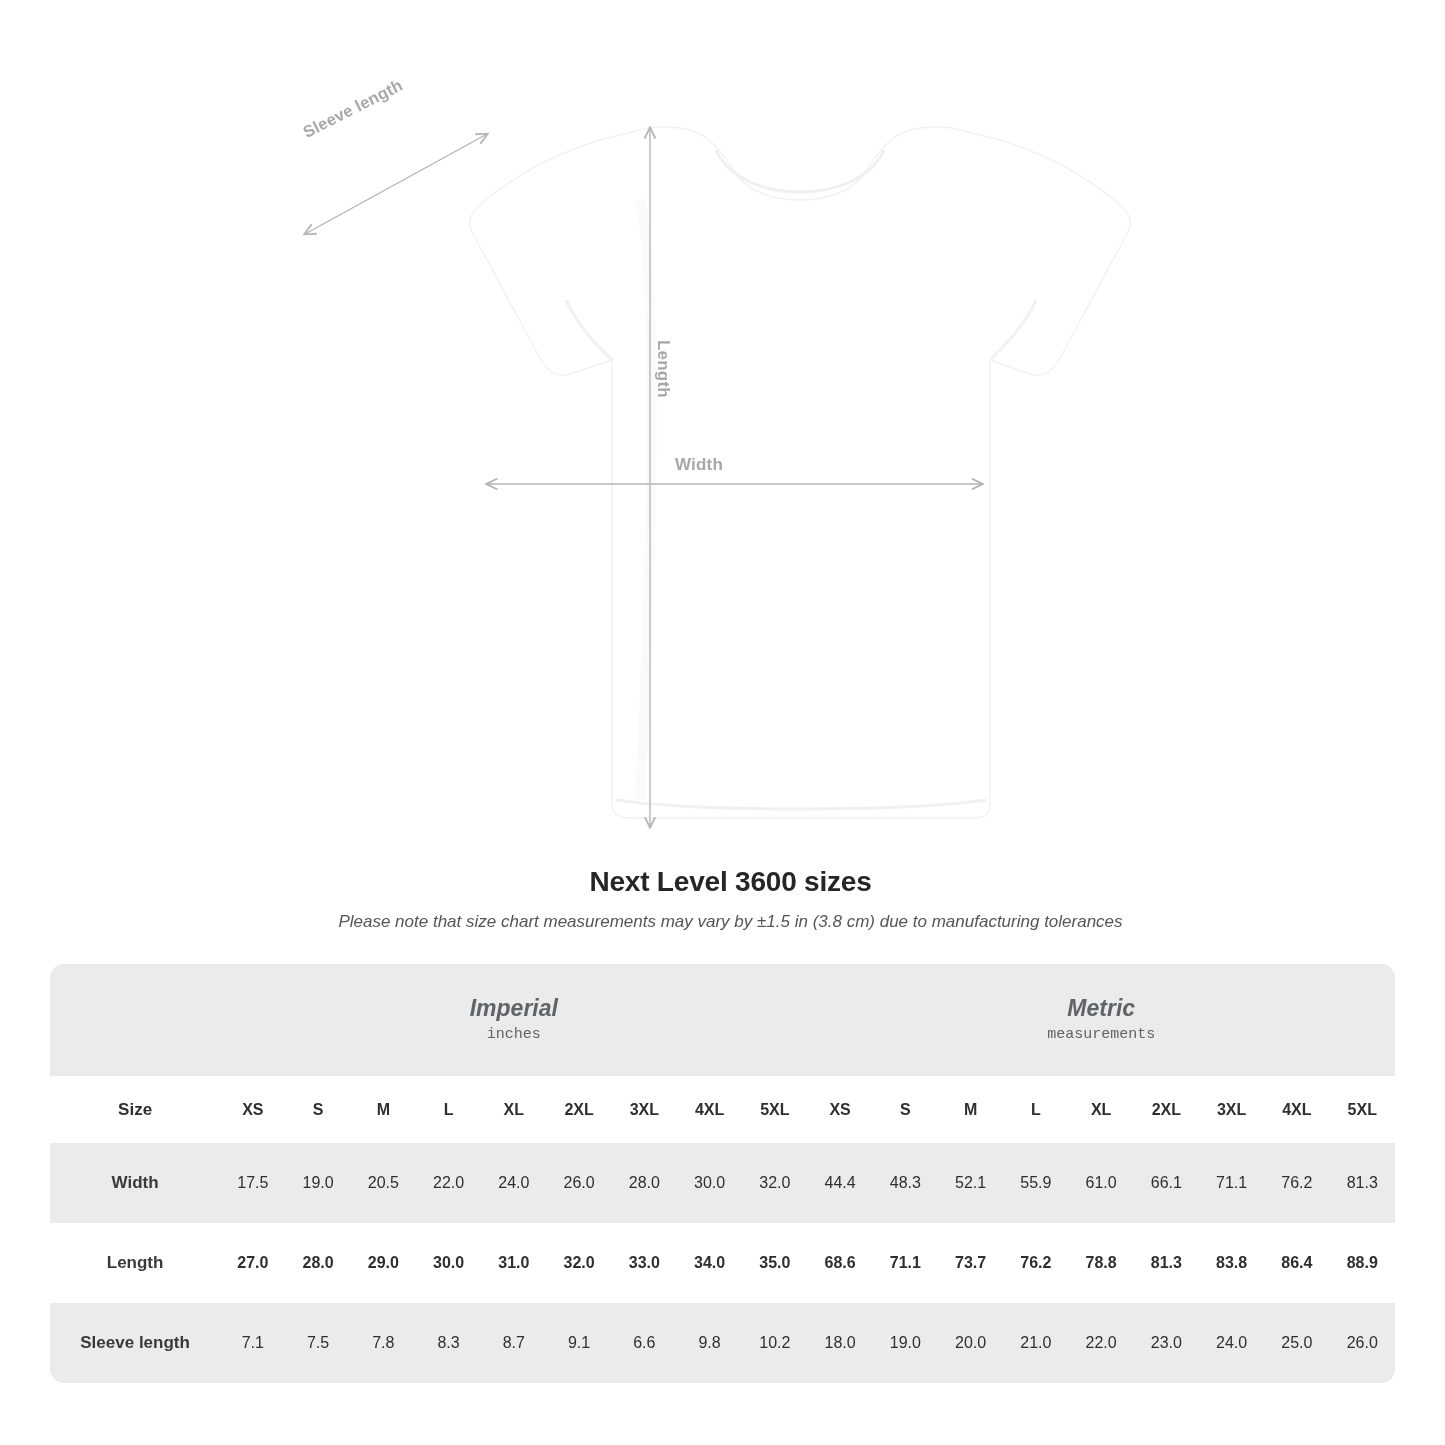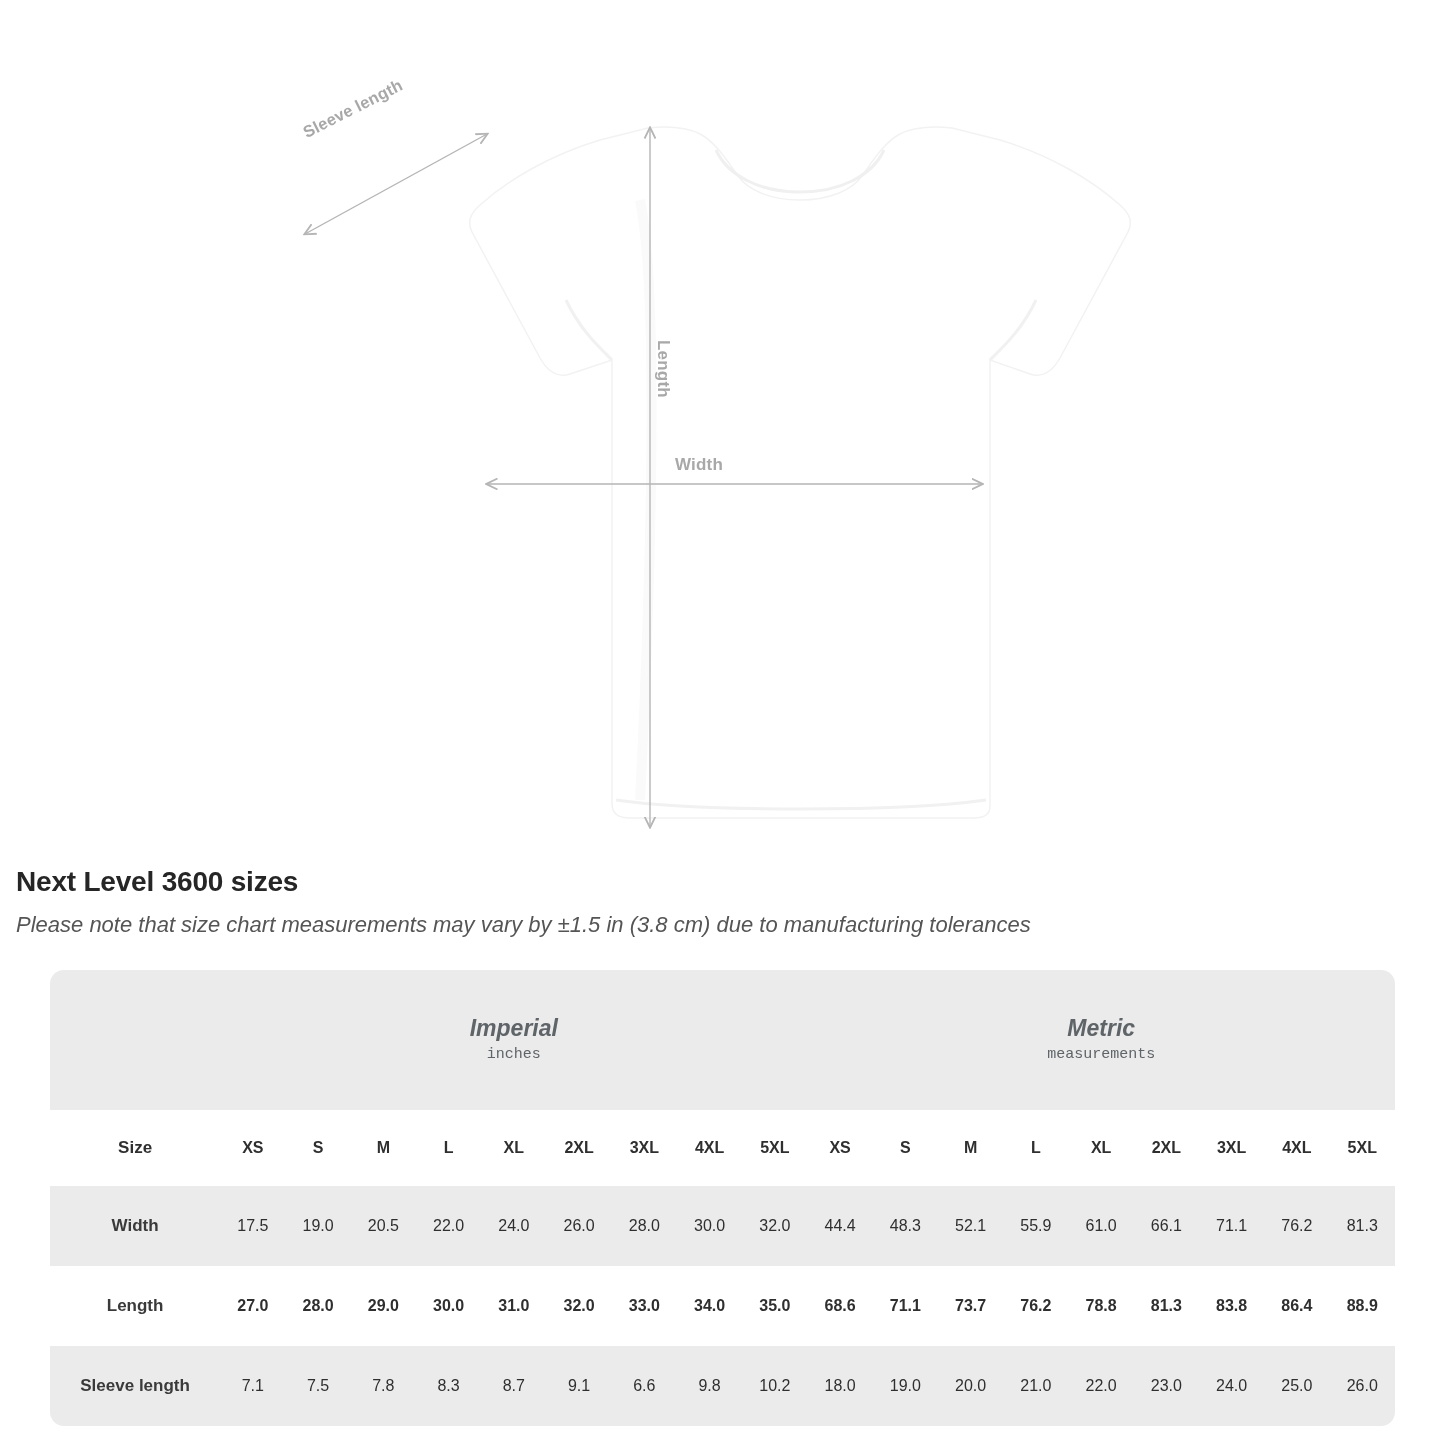--- a/index.html
+++ b/index.html
@@ -57,33 +57,33 @@
     font-size: 17px;
   }
   .label-width {
     left: 675px;
     top: 455px;
     font-size: 17px;
   }
 
   
   .title-block {
-    text-align: left;
+    text-align: center;
     margin-top: 6px;
     padding-left: 16px;
   }
   .chart-title {
     font-size: 28px;
     font-weight: bold;
     color: #262626;
     letter-spacing: -0.2px;
   }
   .chart-note {
     margin-top: 14px;
-    font-size: 22px;
+    font-size: 17px;
     font-style: italic;
     color: #555555;
   }
 
   
   .table-wrap {
     margin: 32px 50px 0 50px;
     width: 1345px;
     border-radius: 14px;
     overflow: hidden;
@@ -94,39 +94,39 @@
     table-layout: fixed;
   }
   table.size-table td, table.size-table th {
     text-align: center;
     font-size: 16px;
     color: #2f2f2f;
     padding: 0;
     border: none;
   }
   .unit-row td {
-    height: 140px;
+    height: 112px;
     background: #ebebeb;
     vertical-align: middle;
   }
   .unit-name {
     font-size: 23px;
     font-weight: bold;
     font-style: italic;
     color: #5e6468;
     line-height: 1.35;
   }
   .unit-sub {
     font-size: 15px;
     color: #5e6468;
     line-height: 1.5;
     font-family: Liberation Mono, monospace;
   }
   .hdr-row td {
-    height: 76px;
+    height: 67px;
     background: #ffffff;
     font-weight: bold;
     font-size: 17px;
     color: #3a3a3a;
   }
   .hdr-row td.rowlabel {
     font-size: 17px;
   }
   .data-row td {
     height: 80px;

